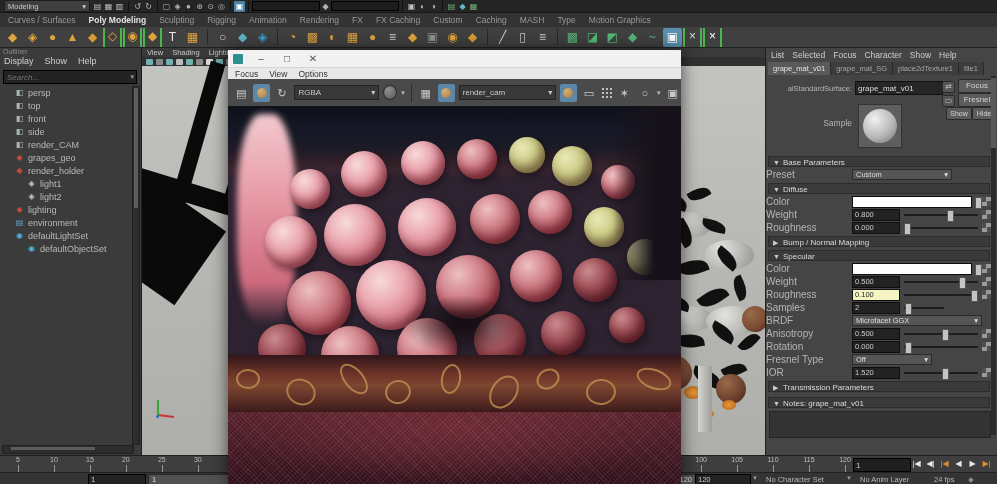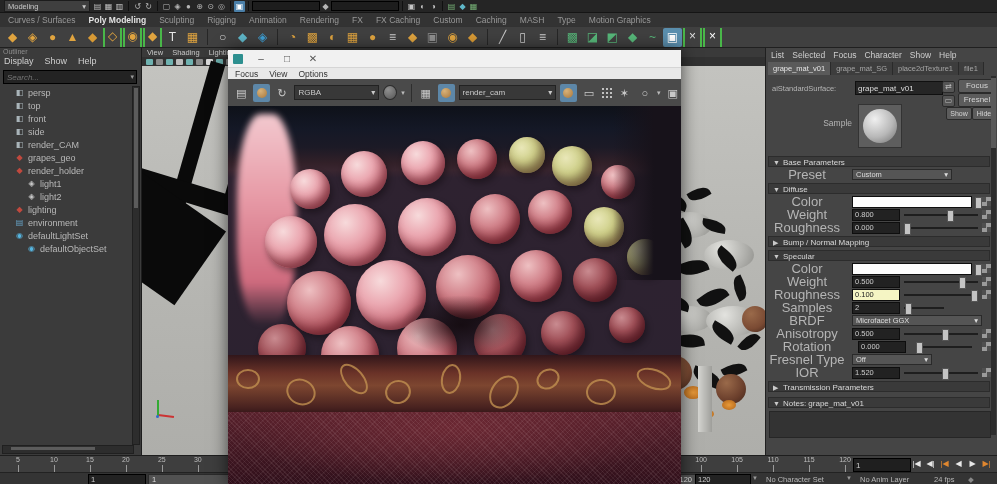--- a/index.html
+++ b/index.html
@@ -85,31 +85,31 @@
                repeating-linear-gradient(-45deg,rgba(255,255,255,.05) 0 1px,transparent 1px 4px),
                radial-gradient(ellipse at 50% 20%,#6b2833,transparent 70%),
                linear-gradient(#57202b,#30101b)}
   #dkpatch{left:38%;top:50%;width:27%;height:16%;background:radial-gradient(rgba(18,9,13,.85),rgba(18,9,13,0) 70%)}
   
   #ae{left:765px;top:48px;width:232px;height:407px;background:#454545;border-left:1px solid #202020;box-sizing:border-box;font-size:8.5px}
   #ae-menus{left:5px;top:0;height:13px;display:flex;gap:8px;align-items:center;color:#cfcfcf}
   #ae-tabs{left:2px;top:14px;height:13px;display:flex}
   .ae-tab{padding:0 5px;background:#3d3d3d;color:#a5a5a5;border-right:1px solid #2a2a2a;font-size:7.5px;line-height:13px;white-space:nowrap}
   .ae-tab.on{background:#5a5a5a;color:#e5e5e5}
-  #ae-namelbl{left:6px;top:36px;width:80px;font-size:7.5px;color:#b5b5b5}
+  #ae-namelbl{left:6px;top:36px;width:80px;text-align:right;font-size:7.5px;color:#b5b5b5}
   #ae-namefield{left:89px;top:33px;width:82px;height:12px;background:#262626;border:1px solid #101010;color:#ddd;font-size:8px;padding:0 2px}
   .ae-mini{width:11px;height:10px;text-align:center;line-height:10px;font-size:8px;color:#bbb;background:#555;border:1px solid #2a2a2a;border-radius:2px}
   .ae-btn{background:#5c5c5c;border:1px solid #2a2a2a;border-radius:2px;color:#d5d5d5;font-size:8px;text-align:center}
   #ae-sample-lbl{left:40px;top:70px;width:46px;text-align:right;color:#b5b5b5}
   #ae-swatch{left:92px;top:56px;width:42px;height:42px;background:#5e5e5e;border:1px solid #333;display:flex;align-items:center;justify-content:center}
   #ae-sphere{width:34px;height:34px;border-radius:50%;background:radial-gradient(circle at 35% 30%,#f0f0f0,#b8b8b8 55%,#6e6e6e)}
   .sec-h{position:absolute;left:2px;width:222px;height:11px;background:#3a3a3a;border:1px solid #2c2c2c;color:#d8d8d8;font-size:8px;line-height:11px;padding-left:4px;box-sizing:border-box}
   .sec-h .tri{display:inline-block;width:10px;color:#c9c9c9;font-size:7px}
   .row{position:absolute;left:0;width:228px;height:13px;display:flex;align-items:center}
-  .row .lbl{width:82px;text-align:center;color:#b5b5b5;font-size:13px;padding-right:4px;white-space:nowrap}
+  .row .lbl{width:82px;text-align:left;color:#b5b5b5;font-size:10px;padding-right:4px;white-space:nowrap}
   .row .val{width:44px;height:10px;background:#222;border:1px solid #0e0e0e;color:#ccc;font-size:7.5px;line-height:10px;padding-left:2px}
   .row .val.hl{background:#f5f5c4;color:#222}
   .row .track{flex:1;height:2px;background:#1e1e1e;margin:0 4px;position:relative}
   .row .hnd{position:absolute;top:-4px;width:5px;height:10px;background:#c4c4c4;border:1px solid #555}
   .row .map{width:9px;height:9px;margin-right:3px;background:conic-gradient(#9a9a9a 25%,#4f4f4f 0 50%,#9a9a9a 0 75%,#4f4f4f 0)}
   .row .cswatch{width:118px;height:10px;background:#fdfdfd;border:1px solid #0e0e0e}
   .row .sel{height:11px;background:#555;border:1px solid #2a2a2a;color:#ddd;font-size:7.5px;display:flex;align-items:center;justify-content:space-between;padding:0 3px;box-sizing:border-box}
   #ae-notesbox{left:3px;width:220px;background:#333;border:1px solid #262626}
   #ae-vscroll{right:1px;top:28px;width:5px;bottom:20px;background:#2c2c2c}
   #ae-vthumb{left:0;top:2px;width:5px;height:70px;background:#5a5a5a}
@@ -621,21 +621,21 @@
         </span>
       </div>
       <div class="row" style="top: 279px;">
         <span class="lbl">Anisotropy</span>
         <span class="val">0.500</span>
         <span class="track">
           <span class="hnd" style="left: calc(55% - 3px);"></span>
         </span>
         <span class="map"></span>
       </div>
-      <div class="row" style="top: 292px; gap: 6px;">
+      <div class="row" style="top: 292px;">
         <span class="lbl">Rotation</span>
         <span class="val">0.000</span>
         <span class="track">
           <span class="hnd" style="left: calc(6% - 3px);"></span>
         </span>
         <span class="map"></span>
       </div>
       <div class="row" style="top: 305px;">
         <span class="lbl">Fresnel Type</span>
         <span class="sel" style="width: 80px;">

